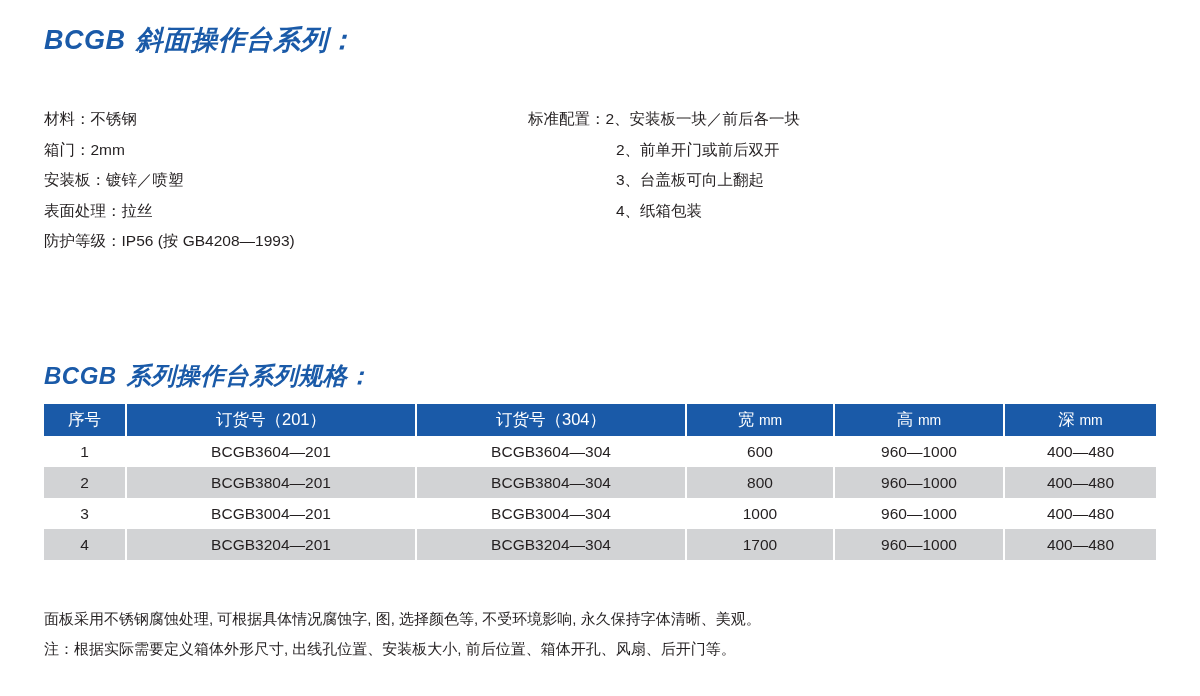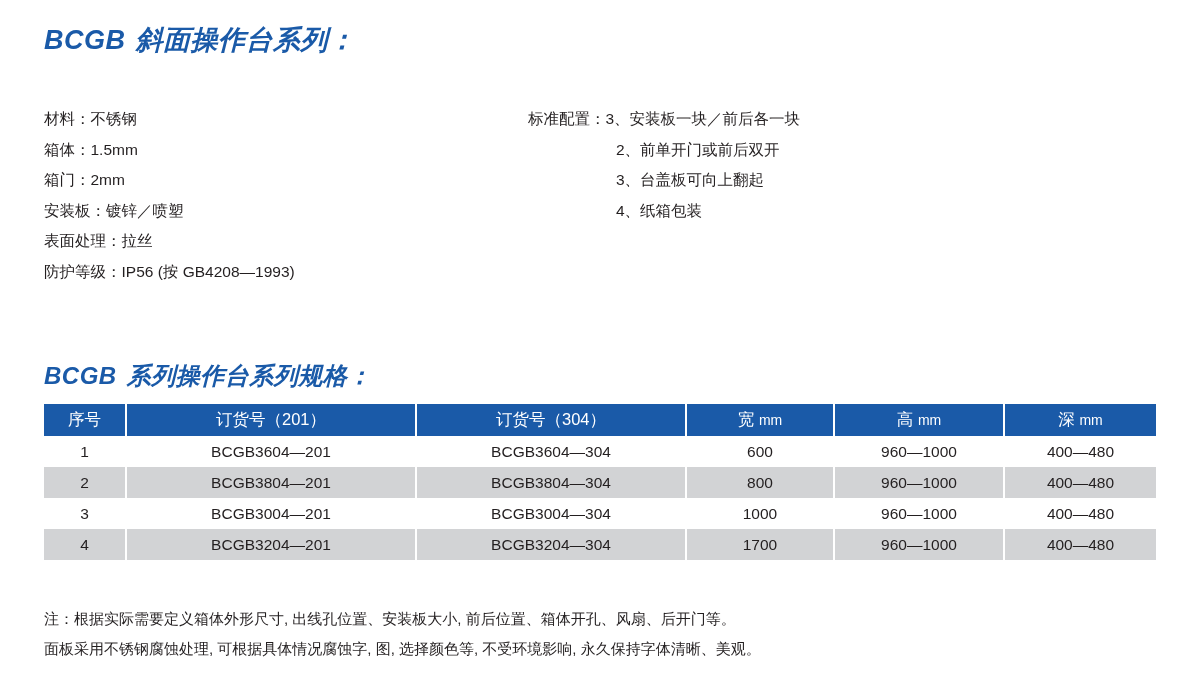--- a/index.html
+++ b/index.html
@@ -144,29 +144,28 @@
 <body>
 
 <div class="page">
 
   <div class="heading heading-1">
     <span class="hd-code">BCGB</span><span class="hd-text">斜面操作台系列：</span>
   </div>
 
   <div class="spec-col-left">
     <div class="spec-line">材料：不锈钢</div>
-    <div class="spec-line">箱体：1.5mm</div>
     <div class="spec-line">箱门：2mm</div>
     <div class="spec-line">安装板：镀锌／喷塑</div>
     <div class="spec-line">表面处理：拉丝</div>
     <div class="spec-line">防护等级：IP56 (按 GB4208—1993)</div>
   </div>
 
   <div class="spec-col-right">
-    <div class="spec-line">标准配置：3、安装板一块／前后各一块</div>
+    <div class="spec-line">标准配置：2、安装板一块／前后各一块</div>
     <div class="spec-line indented">2、前单开门或前后双开</div>
     <div class="spec-line indented">3、台盖板可向上翻起</div>
     <div class="spec-line indented">4、纸箱包装</div>
   </div>
 
   <div class="heading heading-2">
     <span class="hd-code">BCGB</span><span class="hd-text">系列操作台系列规格：</span>
   </div>
 
   <div class="table-wrap">
@@ -220,17 +219,17 @@
           <td>BCGB3204—304</td>
           <td>1700</td>
           <td>960—1000</td>
           <td>400—480</td>
         </tr>
       </tbody>
     </table>
   </div>
 
   <div class="notes">
+    <div>面板采用不锈钢腐蚀处理, 可根据具体情况腐蚀字, 图, 选择颜色等, 不受环境影响, 永久保持字体清晰、美观。</div>
     <div>注：根据实际需要定义箱体外形尺寸, 出线孔位置、安装板大小, 前后位置、箱体开孔、风扇、后开门等。</div>
-    <div>面板采用不锈钢腐蚀处理, 可根据具体情况腐蚀字, 图, 选择颜色等, 不受环境影响, 永久保持字体清晰、美观。</div>
   </div>
 
 </div>
 
 </body></html>

